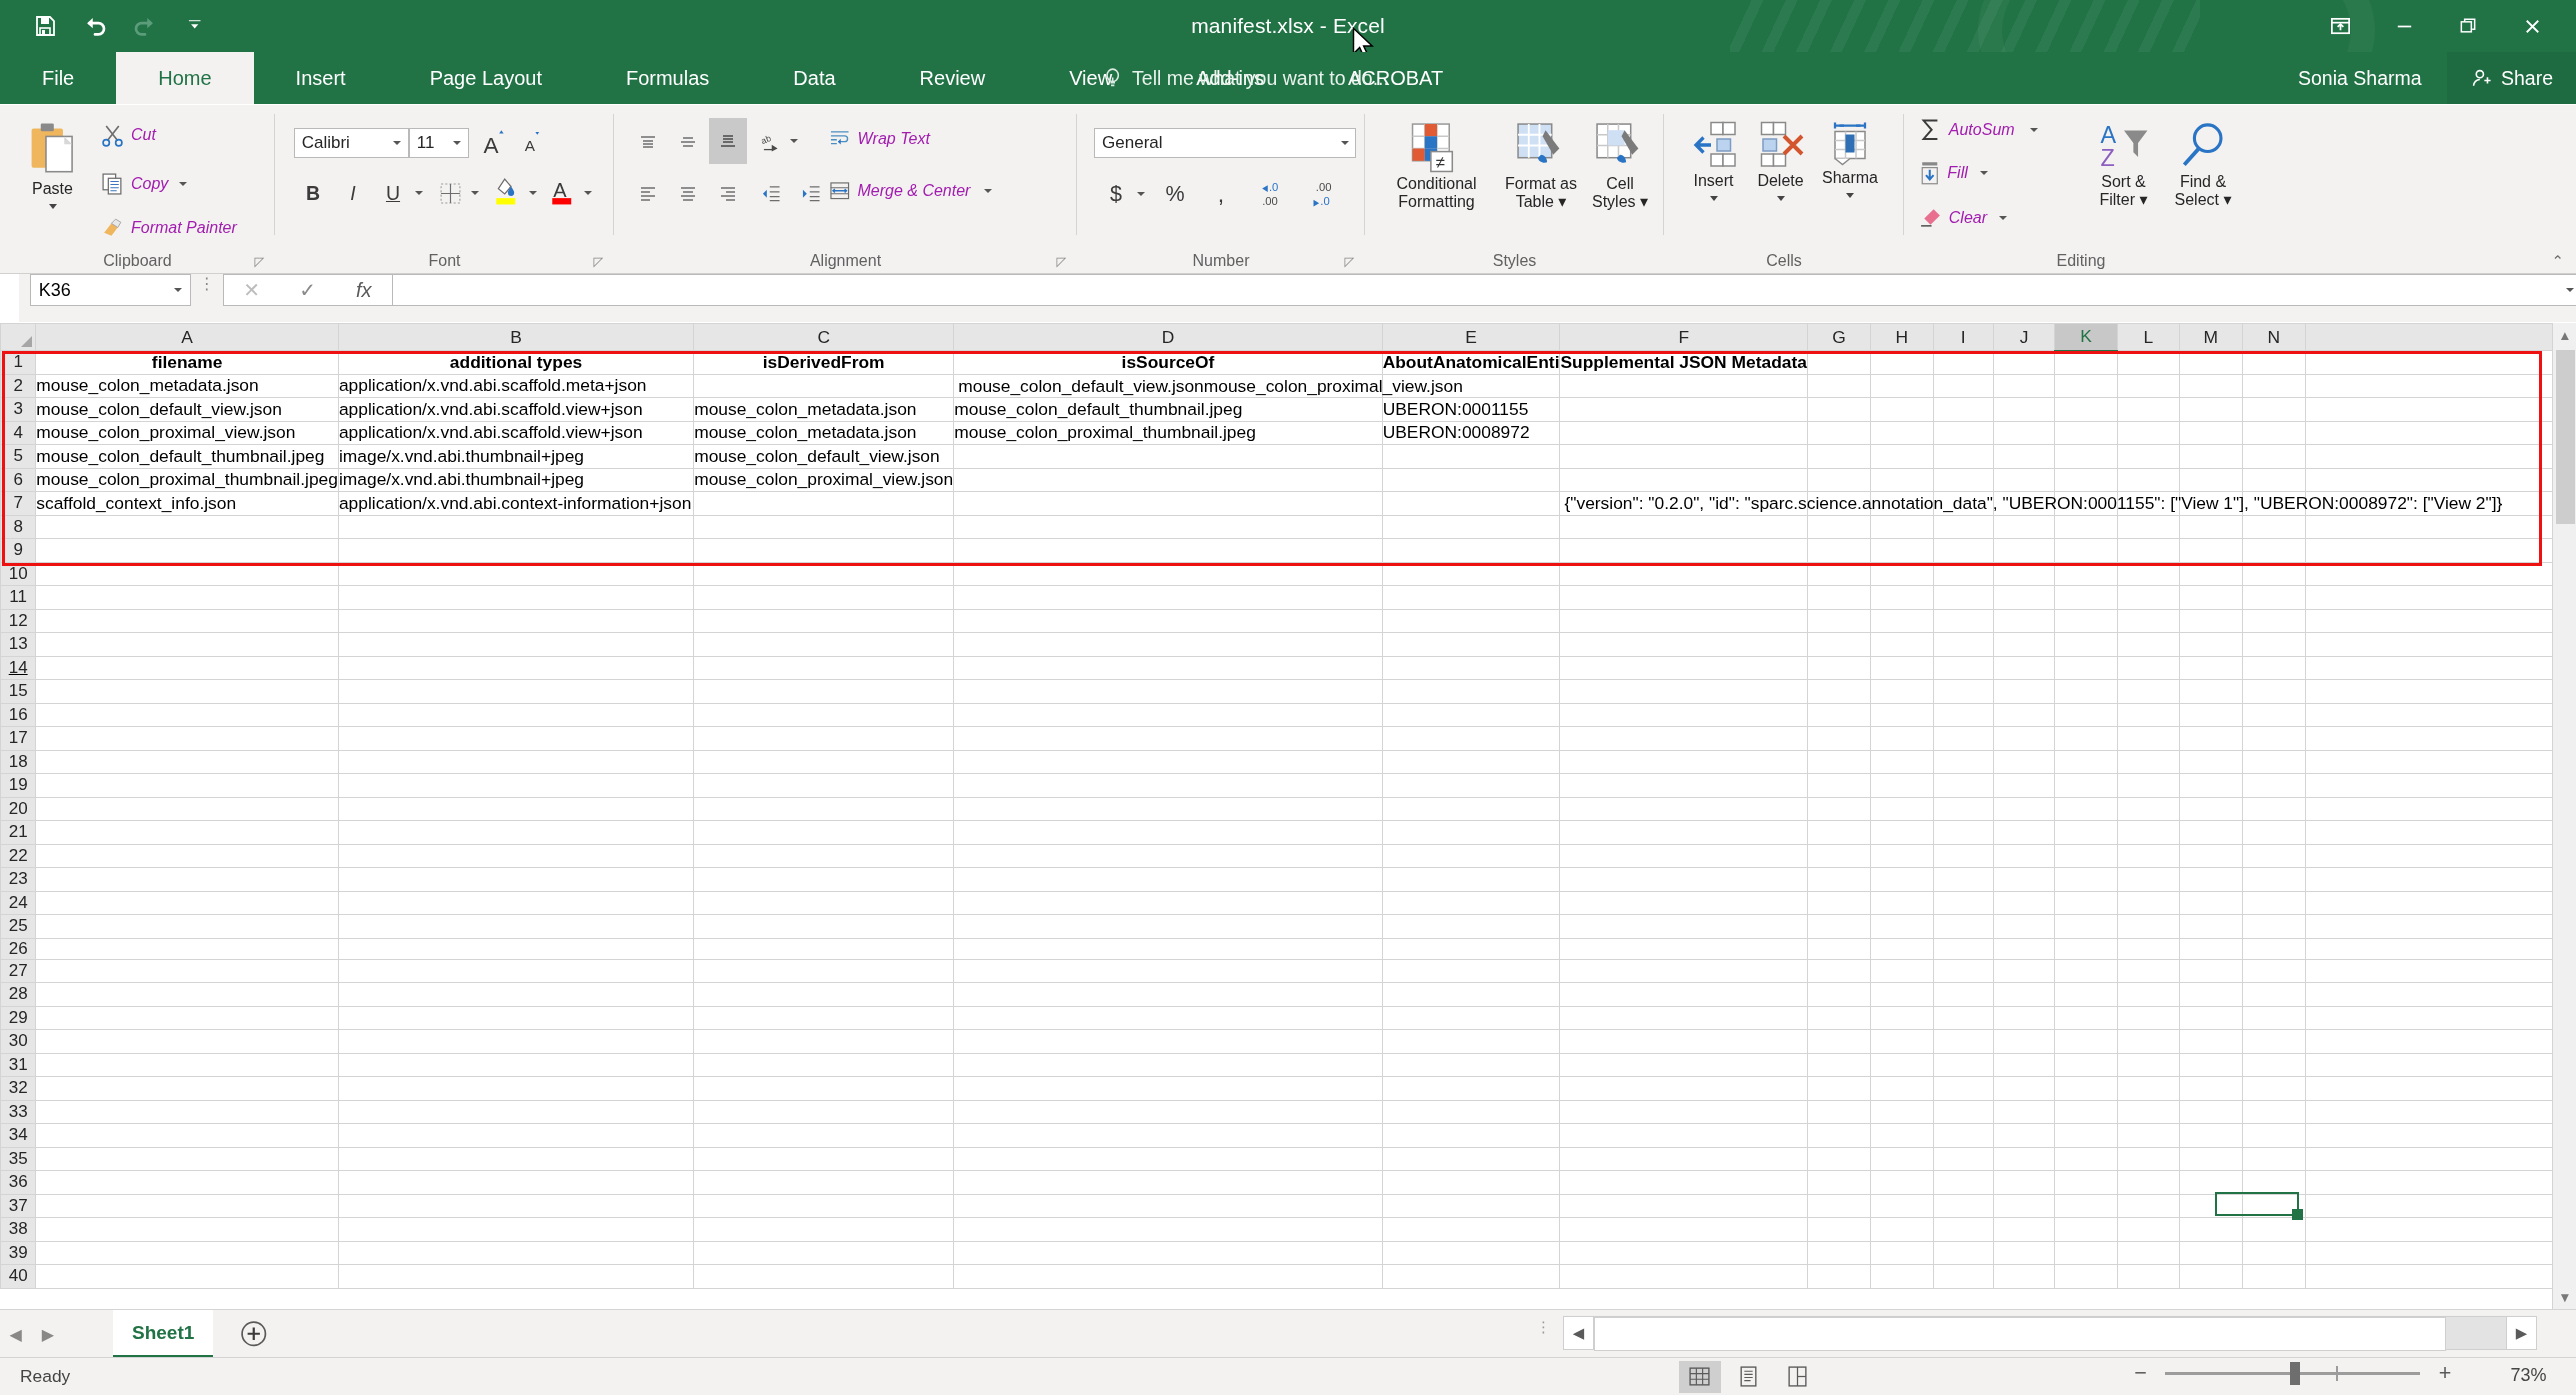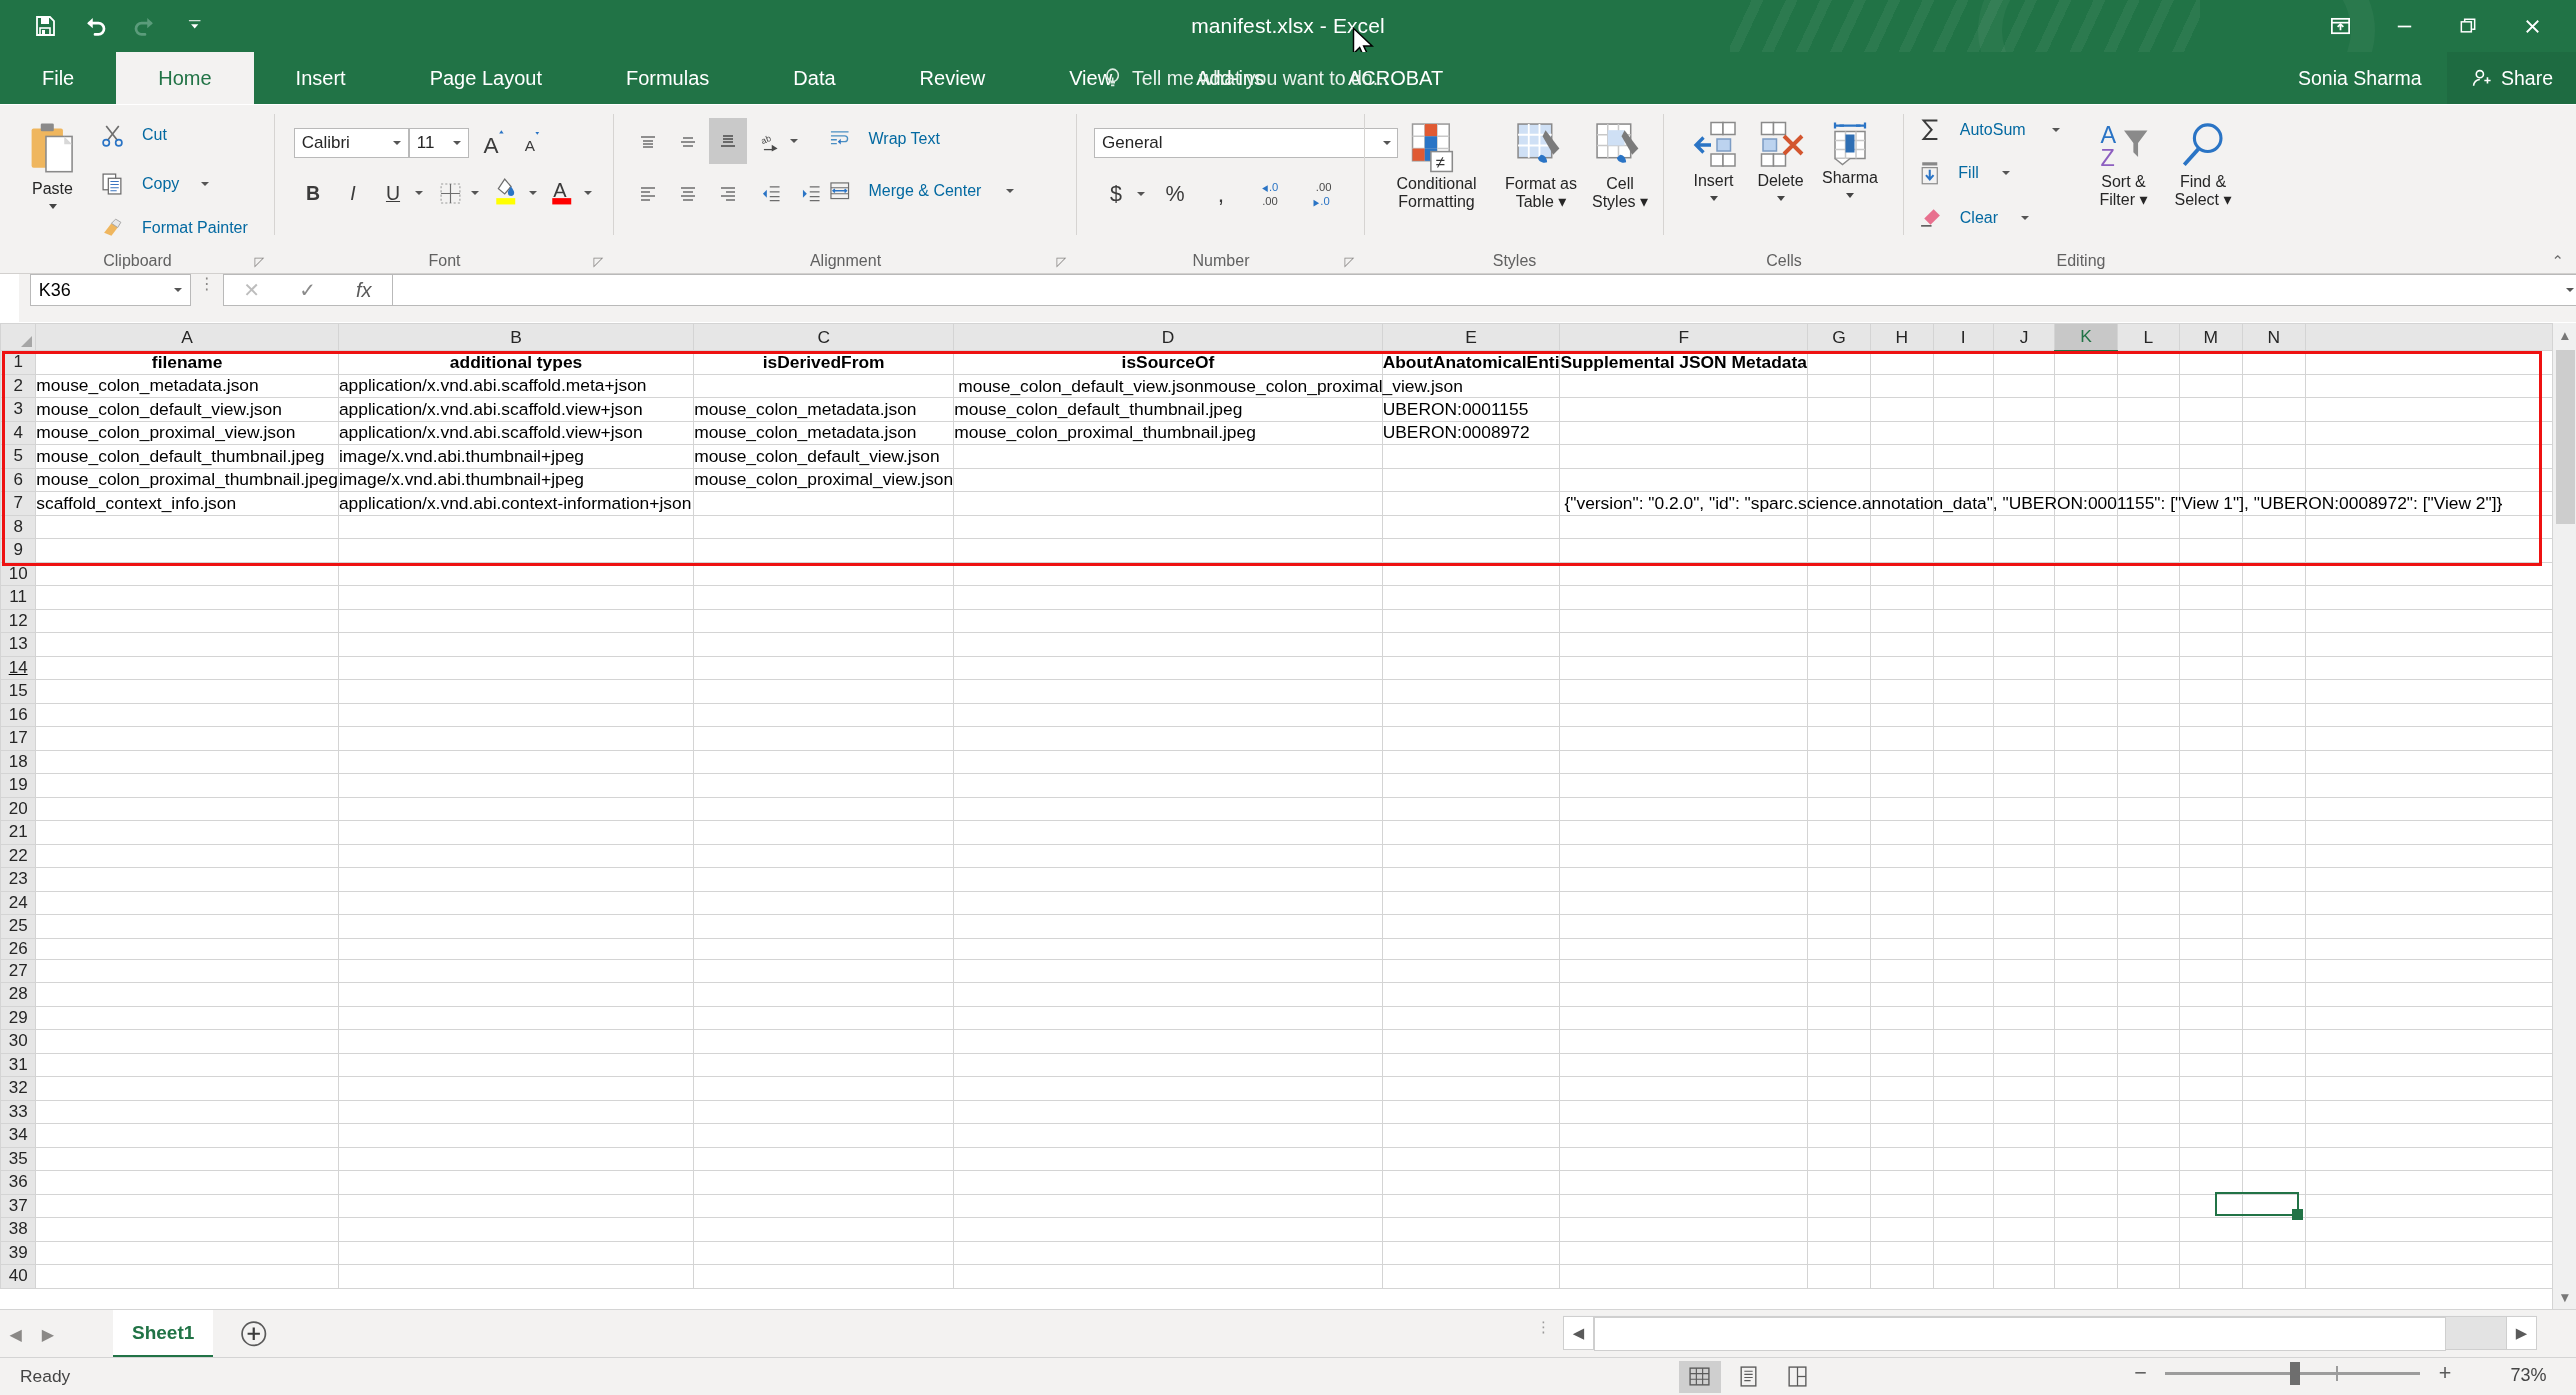--- a/index.html
+++ b/index.html
@@ -60,21 +60,21 @@
     background:#f3f2f1; border-bottom:0.7px solid #d2d0ce;
   }
   .group { position:absolute; top:0; height:169px; }
   .group .gsep { position:absolute; right:0; top:9.4px; bottom:39px; width:0.7px; background:#d6d4d2; }
   .glabel { position:absolute; bottom:4px; left:0; width:100%; text-align:center; font-size:16px; color:#616161; }
   .glabel .dlg { position:absolute; right:10.7px; bottom:1.3px; font-size:12.7px; color:#8a8886; }
   .gbody { position:absolute; left:0; top:4px; right:0; bottom:29.5px; }
 
   .bigbtn { display:flex; flex-direction:column; align-items:center; justify-content:flex-start; cursor:pointer; }
   .bigbtn .lbl { font-size:16px; color:#262626; text-align:center; line-height:1.15; }
-  .smallbtn { display:flex; align-items:center; gap:18px; cursor:pointer; font-size:16px; color:#0369a1; }
+  .smallbtn { display:flex; align-items:center; gap:7px; cursor:pointer; font-size:16px; color:#a21caf;font-style:italic; }
   .caret { width:0;height:0;border-left:4.7px solid transparent;border-right:4.7px solid transparent;border-top:5.4px solid #444; }
   .caretsm { width:0;height:0;border-left:4px solid transparent;border-right:4px solid transparent;border-top:4.7px solid #555; }
 
   .fontname, .fontsize, .numfmt {
     background:#fff; border:0.7px solid #b9b9b9; height:29.5px;
     display:flex; align-items:center; padding:0 6.7px; font-size:17px; color:#262626; cursor:pointer;
   }
   .fontname .c, .fontsize .c, .numfmt .c { margin-left:auto; }
 
   .icobtn { width:38px; height:35px; display:flex; align-items:center; justify-content:center; cursor:pointer; font-size:19.5px; color:#3b3b3b; }
@@ -425,21 +425,21 @@
       </div>
       <div class="glabel">
         <span>Alignment</span>
         <span class="dlg">◸</span>
       </div>
       <div class="gsep"></div>
     </div>
 
     <div class="group" style="left:1077px; width:288px;">
       <div class="gbody">
-        <div class="numfmt" style="position:absolute; left:17.4px; top:19px; width:304px;">
+        <div class="numfmt" style="position:absolute; left:17.4px; top:19px; width:262px;">
           <span>General</span>
           <span class="caretsm c"></span>
         </div>
         <div class="icobtn" style="position:absolute; left:20px; top:68px;">
           <span style="font-size:21.5px;">$</span>
         </div>
         <div class="caretsm" style="position:absolute; left:60px; top:83px;"></div>
         <div class="icobtn" style="position:absolute; left:79px; top:68px;">
           <span style="font-size:21.5px;">%</span>
         </div>

